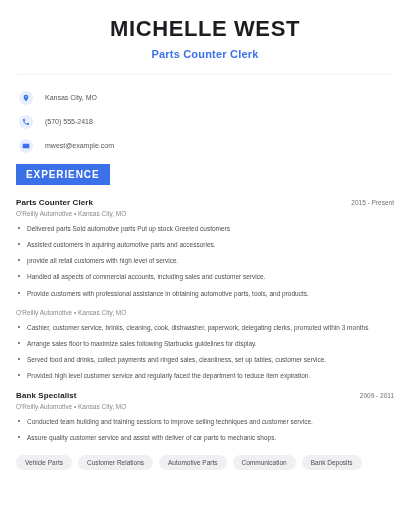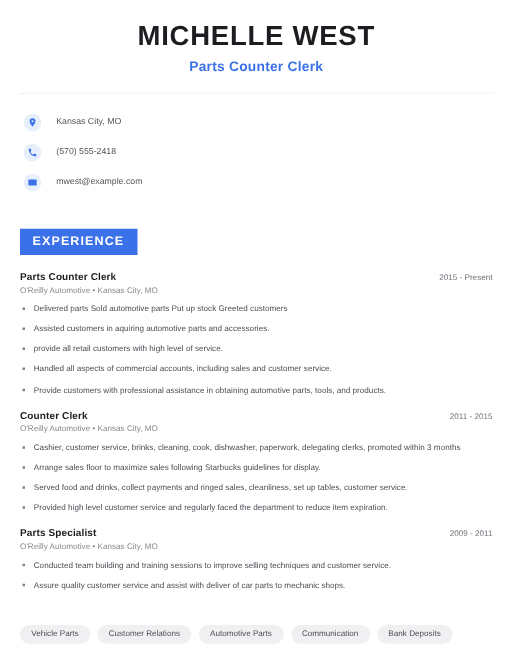--- a/index.html
+++ b/index.html
@@ -33,21 +33,21 @@
   .contact-icon {
     width: 14px; height: 14px; border-radius: 50%;
     background: #e8effc; color: #3b71e8;
     display: flex; align-items: center; justify-content: center;
     flex: 0 0 14px; margin-left: 3px;
   }
   .contact-icon svg { width: 8px; height: 8px; fill: #3b71e8; display: block; }
   .contact-text { font-size: 7px; color: #52555c; margin-left: 12px; }
 
   
-  .section { margin-top: 27px; }
+  .section { margin-top: 8px; }
   .badge {
     display: inline-block; background: #3b71e8; color: #ffffff;
     font-size: 10px; font-weight: bold; letter-spacing: 0.9px;
     padding: 5px 11px 5px 10px;
   }
 
   
   .jobs { margin-top: 13px; }
   .job { margin-bottom: 11px; }
   .job-head { display: flex; justify-content: space-between; align-items: baseline; }
@@ -128,36 +128,32 @@
         <ul class="bullets">
           <li>Delivered parts Sold automotive parts Put up stock Greeted customers</li>
           <li>Assisted customers in aquiring automotive parts and accessories.</li>
           <li>provide all retail customers with high level of service.</li>
           <li>Handled all aspects of commercial accounts, including sales and customer service.</li>
           <li>Provide customers with professional assistance in obtaining automotive parts, tools, and products.</li>
         </ul>
       </div>
 
       <div class="job">
-        <div class="job-head">
-          <span class="job-role">Counter Clerk</span>
-          <span class="job-dates">2011 - 2015</span>
-        </div>
         <div class="job-company">O'Reilly Automotive  •  Kansas City, MO</div>
         <ul class="bullets">
           <li>Cashier, customer service, brinks, cleaning, cook, dishwasher, paperwork, delegating clerks, promoted within 3 months</li>
           <li>Arrange sales floor to maximize sales following Starbucks guidelines for display.</li>
           <li>Served food and drinks, collect payments and ringed sales, cleanliness, set up tables, customer service.</li>
           <li>Provided high level customer service and regularly faced the department to reduce item expiration.</li>
         </ul>
       </div>
 
       <div class="job">
         <div class="job-head">
-          <span class="job-role">Parts Specialist</span>
+          <span class="job-role">Bank Specialist</span>
           <span class="job-dates">2009 - 2011</span>
         </div>
         <div class="job-company">O'Reilly Automotive  •  Kansas City, MO</div>
         <ul class="bullets">
           <li>Conducted team building and training sessions to improve selling techniques and customer service.</li>
           <li>Assure quality customer service and assist with deliver of car parts to mechanic shops.</li>
         </ul>
       </div>
 
     </div>

